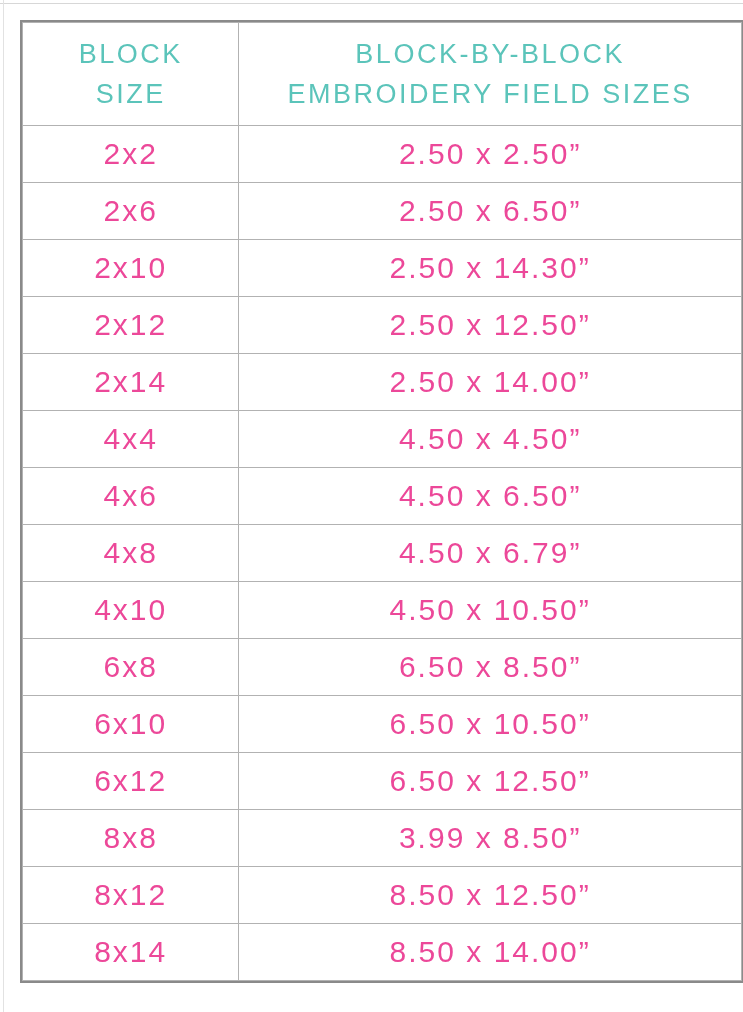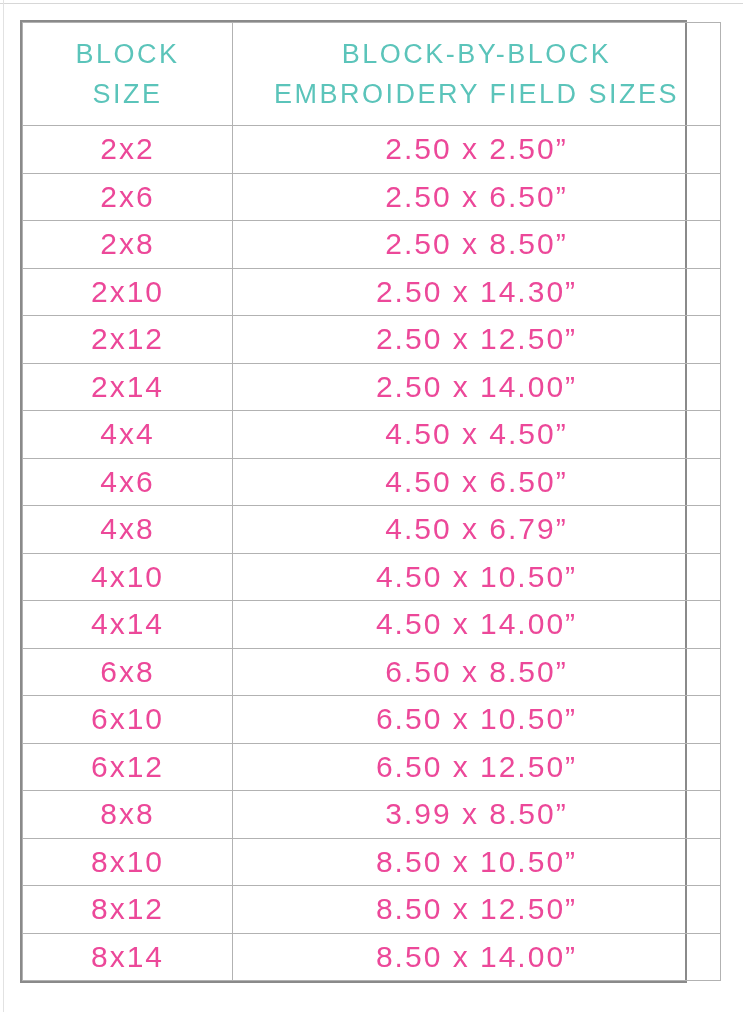--- a/index.html
+++ b/index.html
@@ -25,21 +25,21 @@
   .edge-left {
     position: absolute;
     left: 3px; top: 0;
     width: 1px; height: 1012px;
     background: #e2e2e2;
   }
   .table-wrap {
     position: absolute;
     left: 20px;
     top: 20px;
-    width: 667px;
+    width: 724px;
     height: 963px;
     border: 2px solid #8a8a8a;
     box-sizing: border-box;
     background: #ffffff;
   }
   table.size-table {
     width: 100%;
     height: 100%;
     border-collapse: collapse;
     table-layout: fixed;
@@ -103,24 +103,20 @@
     <td class="data-cell">2x2</td>
     <td class="data-cell">2.50 x 2.50”</td>
   </tr>
 
 
   <tr class="data-row">
     <td class="data-cell">2x6</td>
     <td class="data-cell">2.50 x 6.50”</td>
   </tr>
 
-  <tr class="data-row">
-    <td class="data-cell">2x8</td>
-    <td class="data-cell">2.50 x 8.50”</td>
-  </tr>
 
   <tr class="data-row">
     <td class="data-cell">2x10</td>
     <td class="data-cell">2.50 x 14.30”</td>
   </tr>
 
   <tr class="data-row">
     <td class="data-cell">2x12</td>
     <td class="data-cell">2.50 x 12.50”</td>
   </tr>
@@ -144,24 +140,20 @@
     <td class="data-cell">4x8</td>
     <td class="data-cell">4.50 x 6.79”</td>
   </tr>
 
   <tr class="data-row">
     <td class="data-cell">4x10</td>
     <td class="data-cell">4.50 x 10.50”</td>
   </tr>
 
 
-  <tr class="data-row">
-    <td class="data-cell">4x14</td>
-    <td class="data-cell">4.50 x 14.00”</td>
-  </tr>
 
 
   <tr class="data-row">
     <td class="data-cell">6x8</td>
     <td class="data-cell">6.50 x 8.50”</td>
   </tr>
 
   <tr class="data-row">
     <td class="data-cell">6x10</td>
     <td class="data-cell">6.50 x 10.50”</td>
@@ -171,24 +163,20 @@
     <td class="data-cell">6x12</td>
     <td class="data-cell">6.50 x 12.50”</td>
   </tr>
 
 
   <tr class="data-row">
     <td class="data-cell">8x8</td>
     <td class="data-cell">3.99 x 8.50”</td>
   </tr>
 
-  <tr class="data-row">
-    <td class="data-cell">8x10</td>
-    <td class="data-cell">8.50 x 10.50”</td>
-  </tr>
 
   <tr class="data-row">
     <td class="data-cell">8x12</td>
     <td class="data-cell">8.50 x 12.50”</td>
   </tr>
 
   <tr class="data-row">
     <td class="data-cell">8x14</td>
     <td class="data-cell">8.50 x 14.00”</td>
   </tr>

